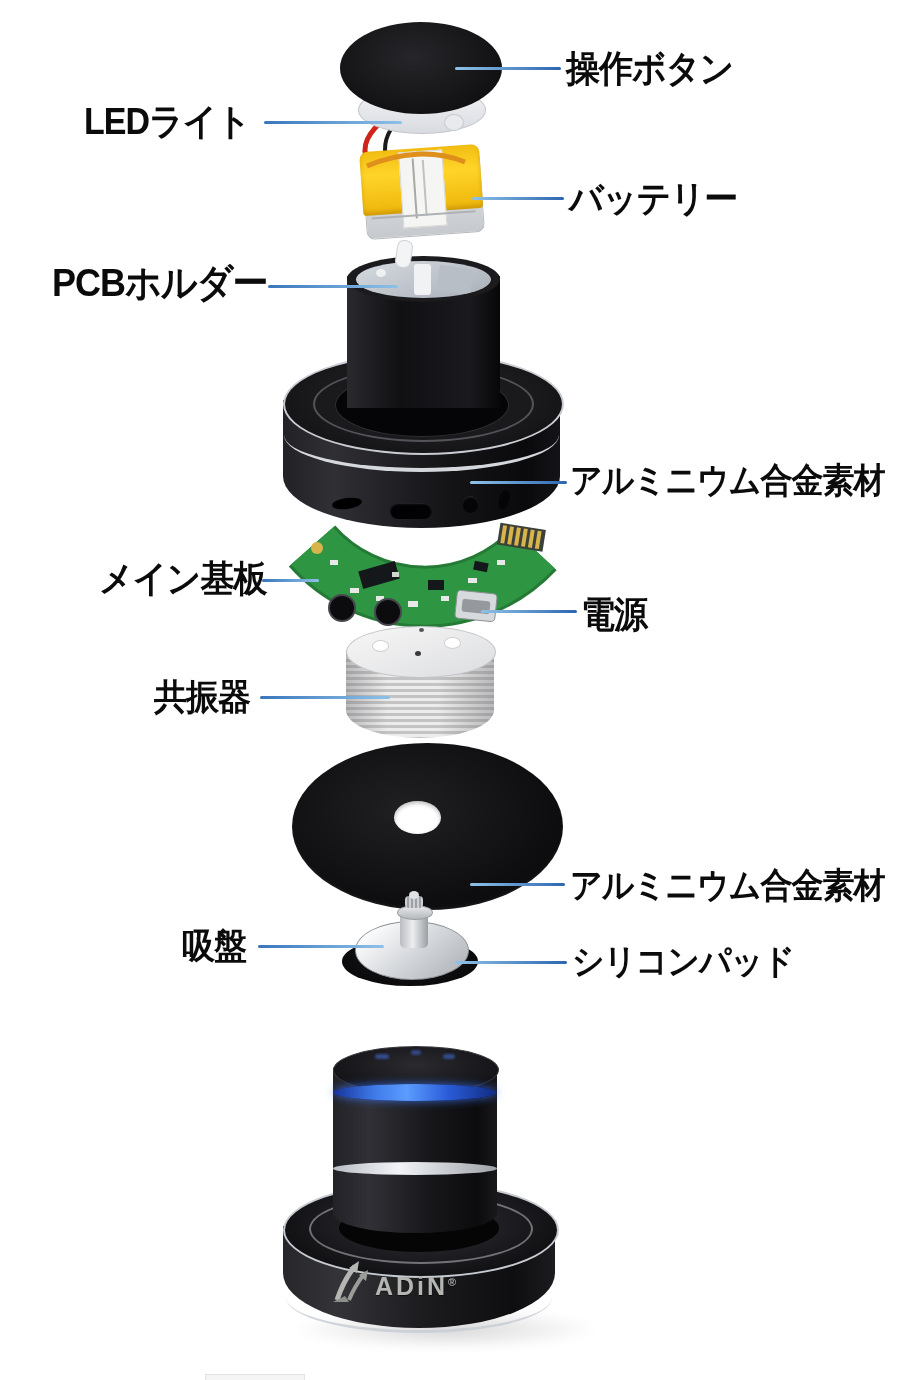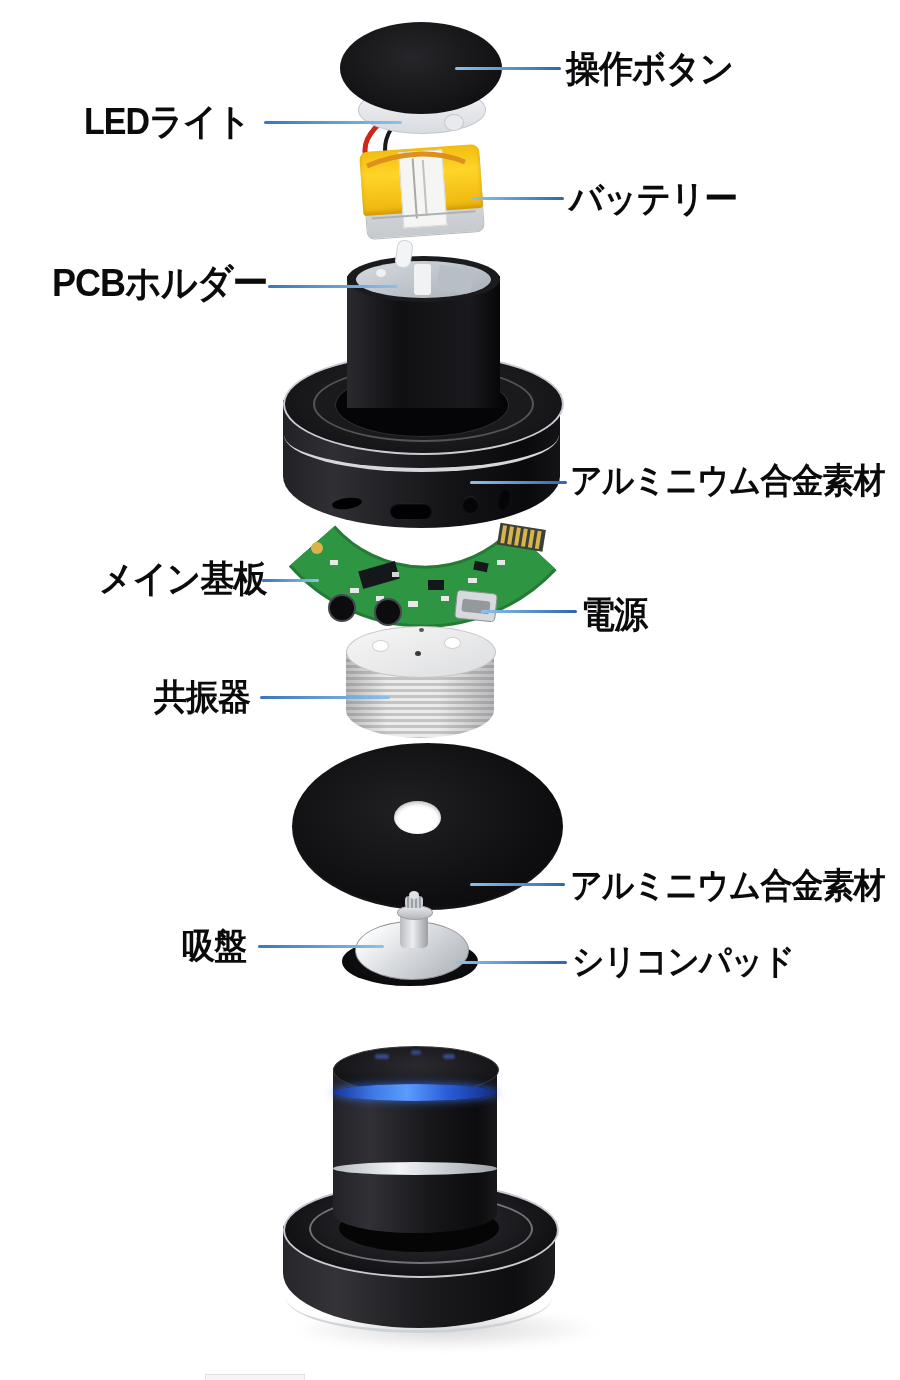--- a/index.html
+++ b/index.html
@@ -169,20 +169,30 @@
     <div class="abs" style="left:50px;top:6px;width:164px;height:46px;border-radius:50%;
                 background:radial-gradient(ellipse at 50% 40%,#2a2a2f,#141417 75%);border:1px solid #36363c;"></div>
     <div class="abs" style="left:92px;top:14px;width:14px;height:5px;border-radius:3px;background:rgba(70,110,220,.55);filter:blur(1px);"></div>
     <div class="abs" style="left:128px;top:10px;width:10px;height:5px;border-radius:3px;background:rgba(70,110,220,.5);filter:blur(1px);"></div>
     <div class="abs" style="left:160px;top:14px;width:12px;height:5px;border-radius:3px;background:rgba(70,110,220,.55);filter:blur(1px);"></div>
     <div class="abs" style="left:50px;top:44px;width:164px;height:17px;border-radius:50%;
                 background:linear-gradient(90deg,#15329a,#3f7ae8 25%,#5b9cff 45%,#2a5cd8 70%,#102a80);
                 box-shadow:0 0 10px rgba(60,120,255,.8);"></div>
     <div class="abs" style="left:50px;top:122px;width:164px;height:13px;border-radius:50%;
                 background:linear-gradient(90deg,#b9bdc4,#f2f4f7 40%,#9ea3aa);"></div>
+    <div class="abs" style="left:48px;top:218px;width:180px;height:52px;">
+      <svg width="40" height="44" viewBox="0 0 40 44" style="position:absolute;left:0;top:2px;">
+        <path d="M 6 40 C 10 28, 16 16, 24 6" stroke="#b4b6b2" stroke-width="5" fill="none"></path>
+        <polygon points="18,8 28,1 26,13" fill="#b4b6b2"></polygon>
+        <path d="M 18 40 C 22 30, 27 22, 33 14" stroke="#9a9c98" stroke-width="4" fill="none"></path>
+        <polygon points="28,15 37,10 35,21" fill="#9a9c98"></polygon>
+        <polygon points="2,42 14,36 18,42" fill="#8e908c"></polygon>
+      </svg>
+      <span class="logo-text abs" style="left:44px;top:14px;"><span>ADiN</span><sup>®</sup></span>
+    </div>
   </div>
 
   <div class="leader from-right" style="left:455px;top:67px;width:106px;"></div>
   <div class="leader from-left" style="left:264px;top:121px;width:138px;"></div>
   <div class="leader from-right" style="left:472px;top:197px;width:92px;"></div>
   <div class="leader from-left" style="left:268px;top:285px;width:130px;"></div>
   <div class="leader from-right" style="left:470px;top:481px;width:97px;"></div>
   <div class="leader from-left" style="left:262px;top:579px;width:57px;"></div>
   <div class="leader from-right" style="left:481px;top:610px;width:96px;"></div>
   <div class="leader from-left" style="left:260px;top:696px;width:130px;"></div>

